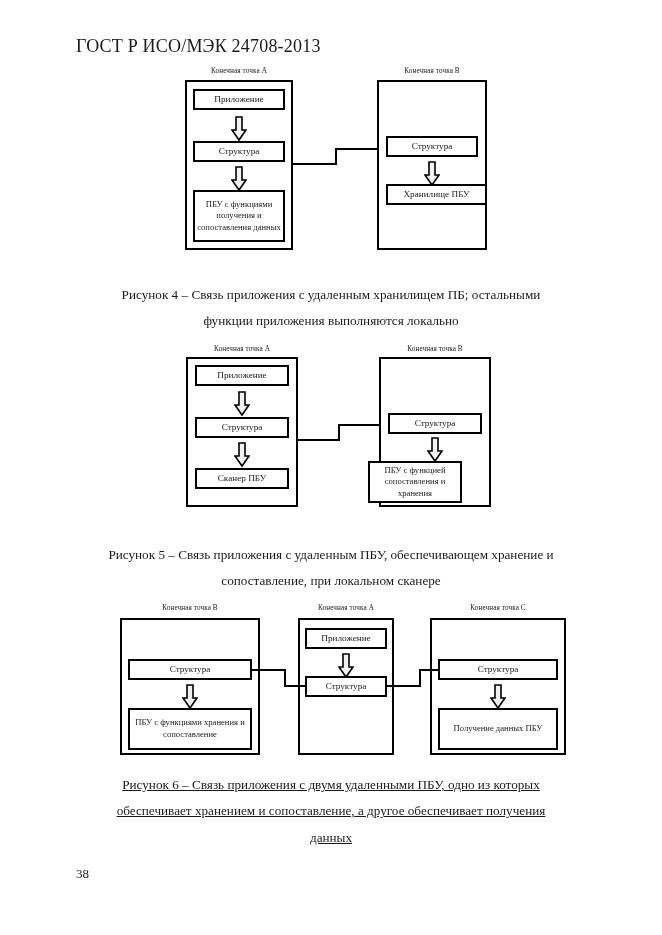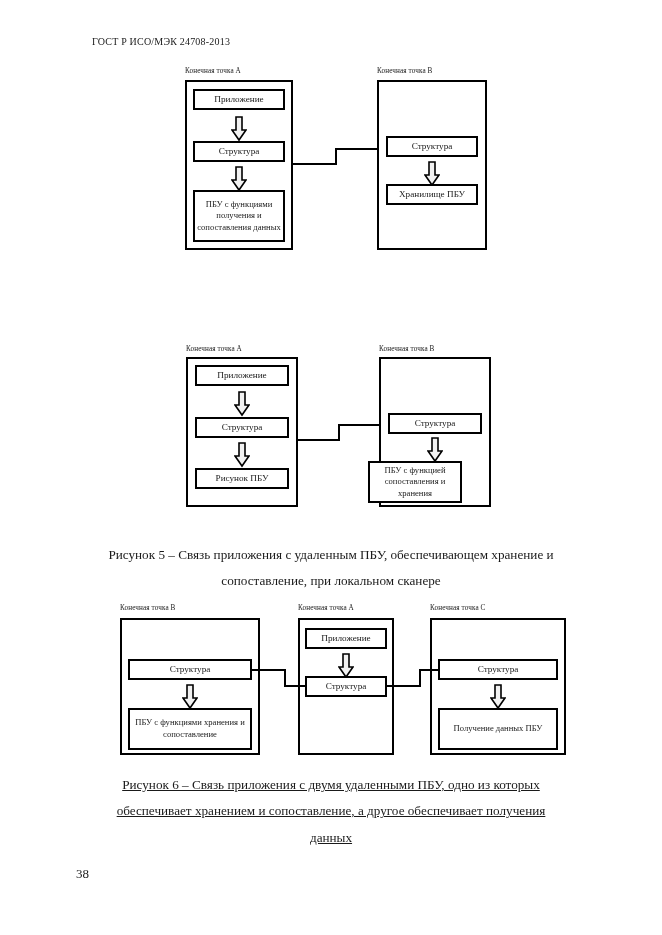--- a/index.html
+++ b/index.html
@@ -22,24 +22,23 @@
     inset: 0;
     width: 662px;
     height: 935px;
   }
 
   
   .doc-header {
     position: absolute;
     left: 76px;
     top: 36px;
-    font-size: 10px;
+    font-size: 18px;
     letter-spacing: 0.2px;
     white-space: nowrap;
-    margin-left: 16px;
   }
 
   
   .page-number {
     position: absolute;
     left: 76px;
     top: 866px;
     font-size: 13px;
   }
 
@@ -61,21 +60,21 @@
   .endpoint {
     position: absolute;
     border: 2px solid #000000;
     background: #ffffff;
     box-sizing: border-box;
   }
   .endpoint-label {
     position: absolute;
     font-size: 7.2px;
     white-space: nowrap;
-    text-align: left;
+    text-align: center;
     letter-spacing: 0.1px;
   }
   .node {
     position: absolute;
     border: 2px solid #000000;
     background: #ffffff;
     box-sizing: border-box;
     display: flex;
     align-items: center;
     justify-content: center;
@@ -136,27 +135,31 @@
     <div class="endpoint" style="left:377px; top:80px; width:110px; height:170px;"></div>
 
     <div class="node" style="left:386px; top:136px; width:92px; height:21px;">Структура</div>
 
     <div class="arrow-down" style="left:424px; top:161px;">
       <svg viewBox="0 0 16 26" preserveAspectRatio="none">
         <polygon points="5,1 11,1 11,14 15,14 8,24 1,14 5,14" fill="#f2f2f2" stroke="#000000" stroke-width="1.6" stroke-linejoin="miter"></polygon>
       </svg>
     </div>
 
-    <div class="node" style="left:386px; top:184px; width:92px; height:21px;">Хранилище ПБУ</div>
+    <div class="node" style="left:386px; top:184px; width:101px; height:21px;">Хранилище ПБУ</div>
 
     <div class="conn h" style="left:293px; top:163px; width:44px;"></div>
     <div class="conn v" style="left:335px; top:148px; height:17px;"></div>
     <div class="conn h" style="left:335px; top:148px; width:44px;"></div>
   </div>
 
+  <div class="caption" style="top:282px;">
+    <span class="ln">Рисунок 4 – Связь приложения с удаленным хранилищем ПБ; остальными</span>
+    <span class="ln">функции приложения выполняются локально</span>
+  </div>
 
   <div class="figure" style="left:0; top:0; width:662px; height:520px;">
 
     <div class="endpoint-label" style="left:186px; top:345px; width:112px;">Конечная точка А</div>
     <div class="endpoint" style="left:186px; top:357px; width:112px; height:150px;"></div>
 
     <div class="node" style="left:195px; top:365px; width:94px; height:21px;">Приложение</div>
 
     <div class="arrow-down" style="left:234px; top:391px;">
       <svg viewBox="0 0 16 26" preserveAspectRatio="none">
@@ -165,21 +168,21 @@
     </div>
 
     <div class="node" style="left:195px; top:417px; width:94px; height:21px;">Структура</div>
 
     <div class="arrow-down" style="left:234px; top:442px;">
       <svg viewBox="0 0 16 26" preserveAspectRatio="none">
         <polygon points="5,1 11,1 11,14 15,14 8,24 1,14 5,14" fill="#f2f2f2" stroke="#000000" stroke-width="1.6" stroke-linejoin="miter"></polygon>
       </svg>
     </div>
 
-    <div class="node" style="left:195px; top:468px; width:94px; height:21px;">Рисунок ПБУ</div>
+    <div class="node" style="left:195px; top:468px; width:94px; height:21px;">Сканер ПБУ</div>
 
     <div class="endpoint-label" style="left:379px; top:345px; width:112px;">Конечная точка В</div>
     <div class="endpoint" style="left:379px; top:357px; width:112px; height:150px;"></div>
 
     <div class="node" style="left:388px; top:413px; width:94px; height:21px;">Структура</div>
 
     <div class="arrow-down" style="left:427px; top:437px;">
       <svg viewBox="0 0 16 26" preserveAspectRatio="none">
         <polygon points="5,1 11,1 11,14 15,14 8,24 1,14 5,14" fill="#f2f2f2" stroke="#000000" stroke-width="1.6" stroke-linejoin="miter"></polygon>
       </svg>

